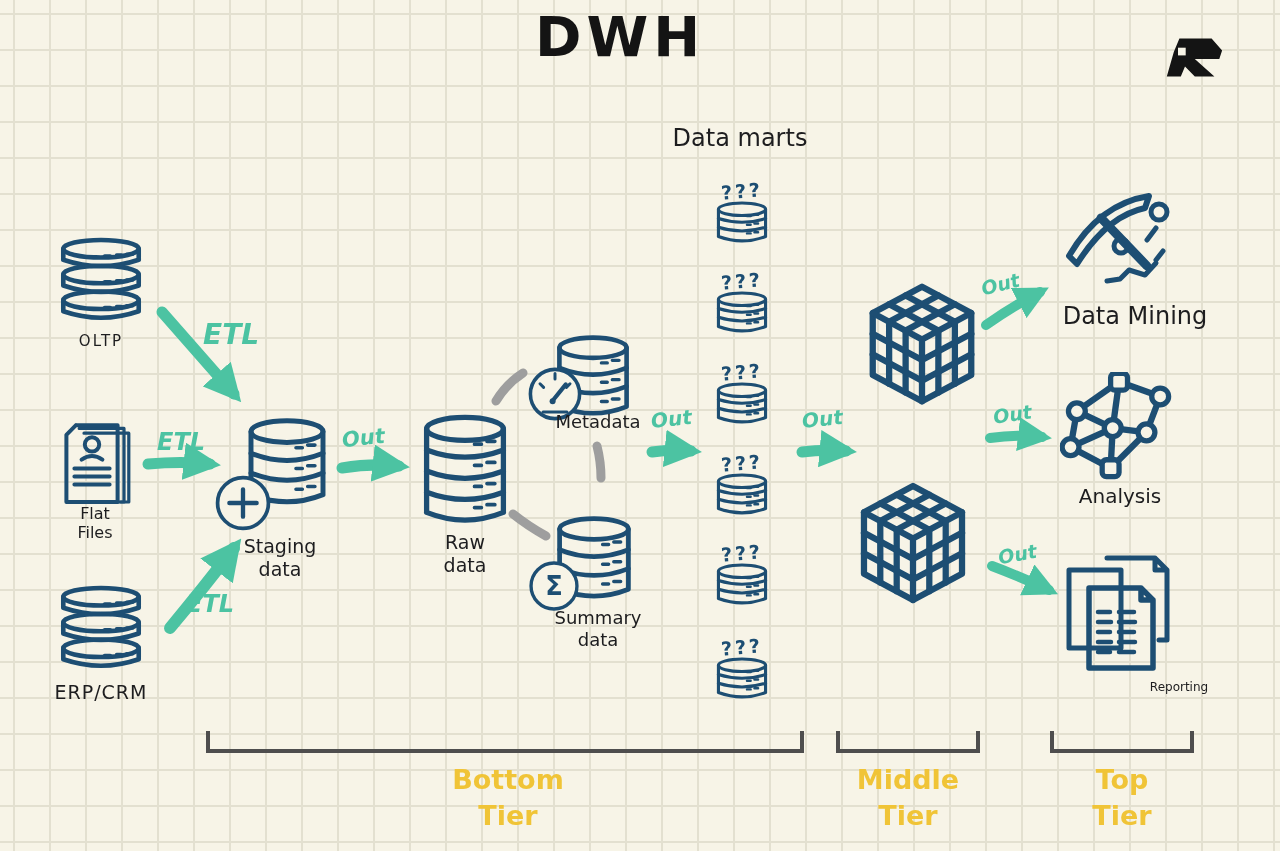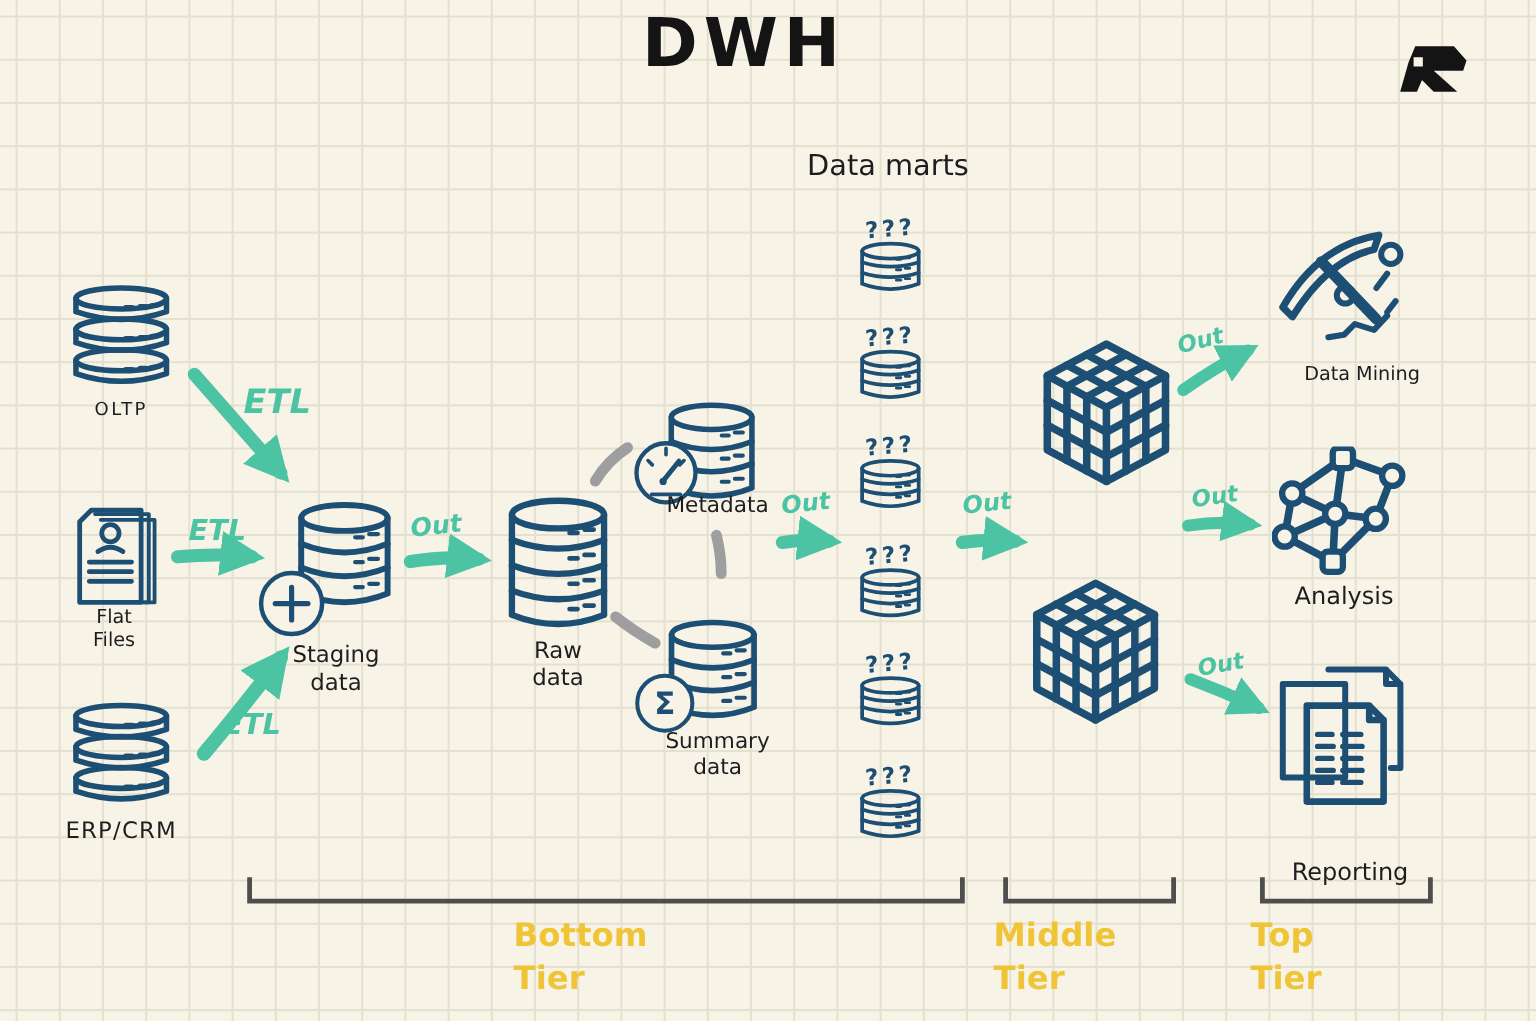--- a/index.html
+++ b/index.html
@@ -12,21 +12,21 @@
     background-size:36px 36px;background-position:13px 13px;
     font-family:"DejaVu Sans", sans-serif;color:#1d1d1f;
   }
   .abs{position:absolute;}
   svg{display:block;}
   .title{position:absolute;left:500px;top:4px;width:240px;text-align:center;
     font-size:56px;font-weight:bold;letter-spacing:5px;color:#141414;}
   .section-title{position:absolute;font-size:24px;color:#1d1d1f;text-align:center;}
   .lbl{position:absolute;text-align:center;white-space:pre-line;line-height:1.2;color:#1d1d1f;}
   .edge-lbl{position:absolute;color:#4cc3a2;font-weight:bold;font-style:italic;}
-  .tier-lbl{position:absolute;width:160px;white-space:pre-line;
+  .tier-lbl{position:absolute;width:160px;text-align:center;white-space:pre-line;
     color:#f0c437;font-weight:bold;font-size:27px;line-height:1.35;}
   .mart{position:absolute;left:707px;width:70px;text-align:center;}
   .mart .q{display:block;height:21px;color:#1d4e73;font-weight:bold;font-size:19px;
     letter-spacing:3px;transform:rotate(-5deg);}
   .mart svg{width:62px;height:50px;margin:0 auto;}
   .olap-lbl{position:absolute;font-size:29px;letter-spacing:4px;color:#141414;text-align:center;}
 </style>
 </head>
 <body>
 
@@ -290,21 +290,21 @@
   <svg class="abs" style="left:1058px;top:182px" width="122" height="120" viewBox="0 0 120 120">
     <g stroke="#1d4e73" fill="none" stroke-linecap="round" stroke-linejoin="round">
       <path stroke-width="6" d="M10,74 Q40,22 90,14 L86,26 Q48,34 18,82 Z"></path>
       <path stroke-width="9" d="M42,36 L88,84"></path>
       <circle stroke-width="5" cx="100" cy="30" r="8"></circle>
       <circle stroke-width="5" cx="62" cy="64" r="7"></circle>
       <path stroke-width="5" d="M48,99 l13,-2 l9,-9 l16,5 l11,-12"></path>
       <path stroke-width="5" d="M88,58 l9,-12 M97,78 l7,-9"></path>
     </g>
   </svg>
-  <div class="lbl" style="left:1045px;top:302px;width:180px;font-size:16px;">Data Mining</div>
+  <div class="lbl" style="left:1045px;top:302px;width:180px;font-size:24px;">Data Mining</div>
 
   <svg class="abs" style="left:1060px;top:372px" width="116" height="108" viewBox="0 0 110 100">
     <g stroke="#1d4e73" stroke-width="6" fill="none" stroke-linecap="round">
       <path d="M56,8 L95,22 M56,8 L16,36 M56,8 L50,52 M95,22 L82,56 M16,36 L50,52 M16,36 L10,70 M50,52 L82,56 M50,52 L10,70 M50,52 L48,90 M82,56 L48,90 M10,70 L48,90"></path>
     </g>
     <g stroke="#1d4e73" stroke-width="5" fill="#f7f4e7">
       <rect x="48" y="0" width="16" height="16" rx="4"></rect>
       <circle cx="95" cy="22" r="8"></circle>
       <circle cx="16" cy="36" r="8"></circle>
       <circle cx="50" cy="52" r="8"></circle>
@@ -318,21 +318,21 @@
   <svg class="abs" style="left:1062px;top:554px" width="112" height="120" viewBox="0 0 110 120">
     <g stroke="#1d4e73" fill="none" stroke-linecap="round" stroke-linejoin="round">
       <path stroke-width="5" d="M6,16 H58 V94 H6 Z"></path>
       <path stroke-width="5" d="M44,4 H92 L104,16 V86 H96 M92,4 V16 H104"></path>
       <path stroke-width="5.5" d="M26,34 H78 L90,46 V114 H26 Z M78,34 V46 H90"></path>
       <g stroke-width="4.5">
         <path d="M35,58 h12 M56,58 h15 M35,68 h13 M56,68 h16 M35,78 h12 M56,78 h15 M35,88 h13 M56,88 h16 M35,98 h12 M56,98 h15"></path>
       </g>
     </g>
   </svg>
-  <div class="lbl" style="left:1055px;top:680px;width:140px;font-size:20px;margin-top:34px;">Reporting</div>
+  <div class="lbl" style="left:1109px;top:680px;width:140px;font-size:12px;">Reporting</div>
 
   <div class="edge-lbl" style="left:203px;top:318px;font-size:28px;">ETL</div>
   <div class="edge-lbl" style="left:157px;top:428px;font-size:24px;">ETL</div>
   <div class="edge-lbl" style="left:186px;top:590px;font-size:24px;">ETL</div>
   <div class="edge-lbl" style="left:342px;top:426px;font-size:21px;transform:rotate(-6deg);">Out</div>
   <div class="edge-lbl" style="left:651px;top:407px;font-size:20px;transform:rotate(-6deg);">Out</div>
   <div class="edge-lbl" style="left:802px;top:407px;font-size:20px;transform:rotate(-6deg);">Out</div>
   <div class="edge-lbl" style="left:981px;top:273px;font-size:19px;transform:rotate(-14deg);">Out</div>
   <div class="edge-lbl" style="left:993px;top:403px;font-size:19px;transform:rotate(-8deg);">Out</div>
   <div class="edge-lbl" style="left:998px;top:543px;font-size:19px;transform:rotate(-10deg);">Out</div>

